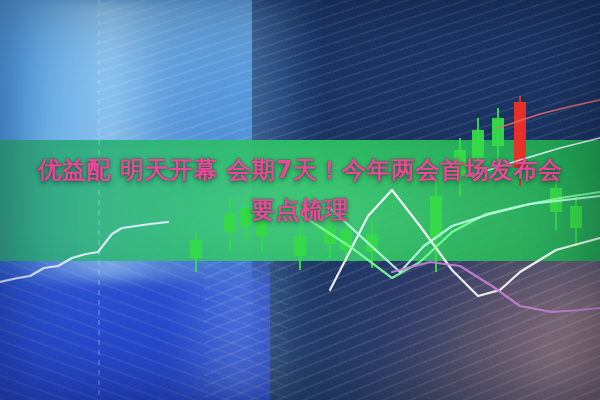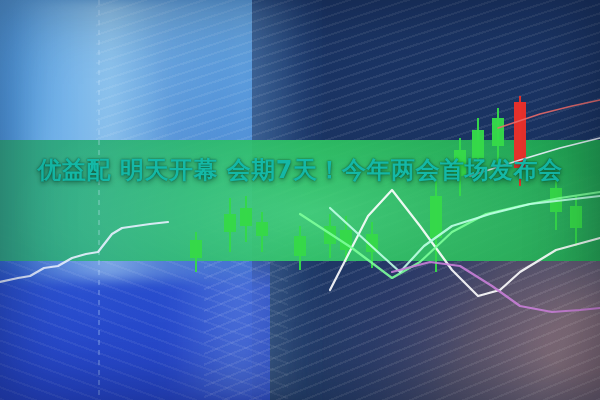--- a/index.html
+++ b/index.html
@@ -118,21 +118,21 @@
   
   svg.chart{position:absolute;inset:0;width:600px;height:400px;}
   #svg-under{z-index:3;}
   #svg-over{z-index:6;}
 
   
   #headline{
     position:absolute;left:0;right:0;top:150px;
     z-index:9;
     text-align:center;
-    color:#14b8a6;
+    color:#ec4899;
     font-weight:700;
     font-size:24px;
     line-height:40px;
     letter-spacing:.5px;
     text-shadow:0 2px 5px rgba(0,50,30,.55), 0 0 2px rgba(0,40,25,.6);
     font-family:"DejaVu Sans","Liberation Sans",sans-serif;
     white-space:nowrap;
     pointer-events:none;
   }
   #headline .l2{display:block;}
@@ -300,16 +300,17 @@
         <path d="M300 214 L352 248 L392 278 L420 262 L452 232 L486 214 L520 206 L560 198 L600 192" fill="none" stroke="#7dff9a" stroke-width="2.2" stroke-linejoin="round" stroke-linecap="round" opacity="0.9"></path>
         <path d="M330 208 L380 254 L400 272 L424 246 L452 226 L490 214 L530 204 L600 196" fill="none" stroke="#bfffe6" stroke-width="2.2" stroke-linejoin="round" stroke-linecap="round" opacity="0.9"></path>
         <path d="M392 272 L430 262 L460 266 L492 286 L520 306 L552 312 L580 310 L600 308" fill="none" stroke="#c97fd8" stroke-width="2.2" stroke-linejoin="round" stroke-linecap="round" opacity="0.9"></path>
         <path d="M498 128 L540 114 L572 106 L600 100" fill="none" stroke="#e86a6a" stroke-width="1.6" stroke-linejoin="round" stroke-linecap="round" opacity="0.9"></path>
         <path d="M470 176 L520 160 L560 148 L600 138" fill="none" stroke="#f0f4ff" stroke-width="1.6" stroke-linejoin="round" stroke-linecap="round" opacity="0.9"></path>
       </g>
   </svg>
 
   <div id="headline">
     <span>优益配 明天开幕 会期7天！今年两会首场发布会</span>
+    <span class="l2">要点梳理</span>
   </div>
 
   <div class="layer" id="vignette"></div>
 </div>
 
 </body></html>

